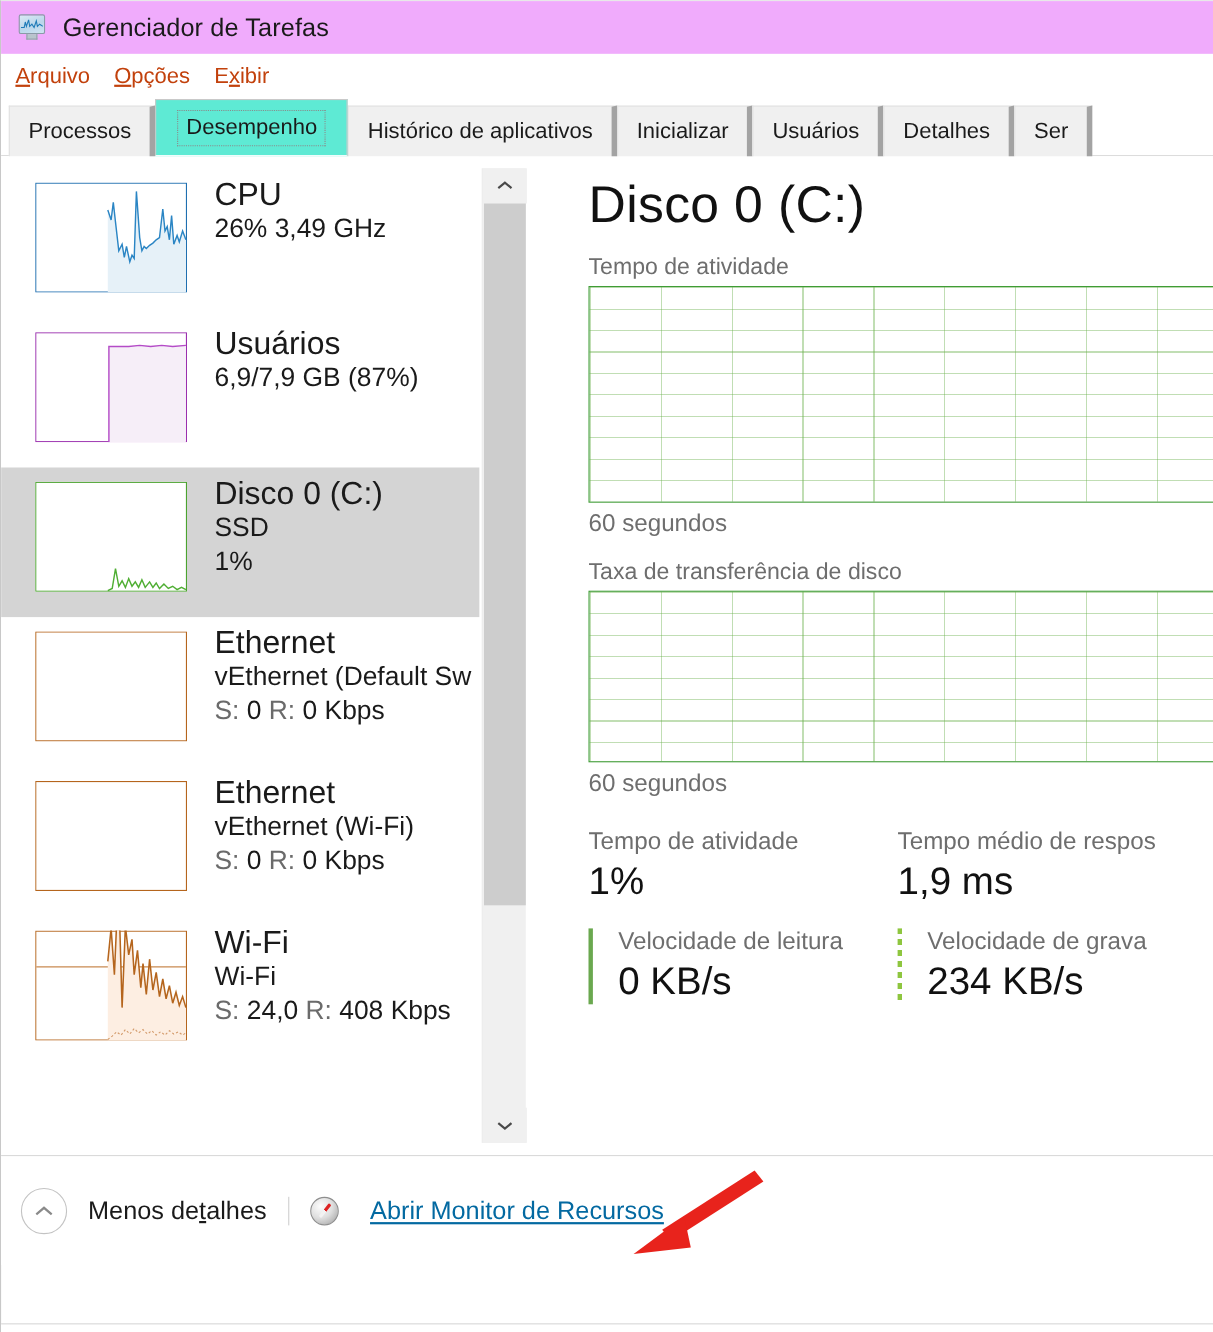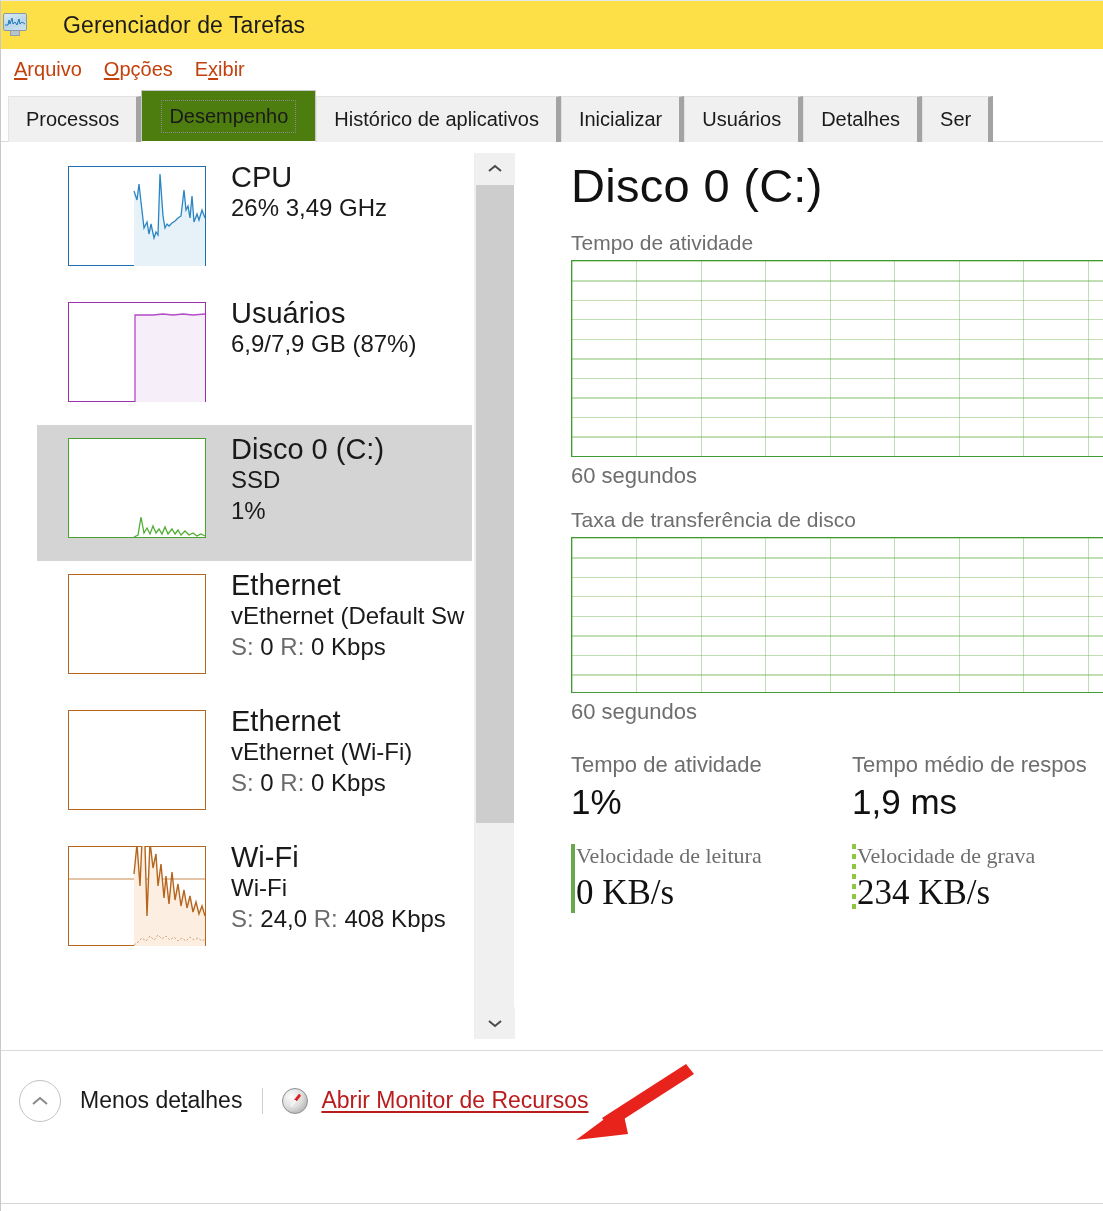--- a/index.html
+++ b/index.html
@@ -14,23 +14,22 @@
     width: 1103px; height: 1211px;
     background: #ffffff;
     border-left: 1px solid #c8c8c8;
     border-top: 1px solid #e8e8e8;
   }
 
   
   .titlebar {
     height: 48px;
     display: flex; align-items: center;
-    padding-left: 0;
-    background: #fde047;
-    gap: 20px;
+    padding-left: 14px;
+    background: #f0abfc;
   }
   .tm-icon { width: 30px; height: 26px; position: relative; margin-right: 12px; flex: none; }
   .tm-icon .screen {
     position: absolute; left: 2px; top: 1px; width: 24px; height: 18px;
     border: 1.5px solid #8a9aa8; border-radius: 2px;
     background: linear-gradient(160deg,#dbeaf5 0%,#b9d6ea 55%,#cfe3f2 100%);
   }
   .tm-icon .stand {
     position: absolute; left: 9px; top: 19px; width: 10px; height: 5px;
     background: #b8c4cc; border: 1px solid #93a1ab; border-top: none;
@@ -68,40 +67,39 @@
     padding: 0 17px;
     font-size: 20px; color: #1a1a1a;
     background: #f0f0f0;
     border-left: 1px solid #e2e2e2;
     border-top: 1px solid #e2e2e2;
     border-right: 5px solid #a3a3a3;
     white-space: nowrap;
     z-index: 1;
   }
   .tab.active {
-    background: #4d7c0f;
+    background: #5eead4;
     height: 52px;
     border: 1px solid #c9c9c9;
     border-bottom: 1px solid #ffffff;
     z-index: 3;
     padding: 0 19px;
   }
   .tab.active .tabinner {
     border: 1px dotted #8a8a8a;
     padding: 5px 7px 6px 7px;
     line-height: 1;
   }
 
   
   .content {
     position: relative;
     height: 908px;
     display: flex;
     background: #ffffff;
-    margin-left: 36px;
   }
 
   
   .sidebar {
     position: relative;
     width: 435px;
     flex: none;
     padding-top: 11px;
     overflow: hidden;
     background: #ffffff;
@@ -165,21 +163,21 @@
   }
   .chart-box.small { height: 156px; }
   .chart-foot { font-size: 22px; color: #6e6e6e; margin-top: 6px; white-space: nowrap; }
 
   .stats { margin-top: 26px; position: relative; width: 640px; }
   .stat-row { display: flex; }
   .stat-col { width: 281px; flex: none; }
   .stat-label { font-size: 22px; color: #6e6e6e; white-space: nowrap; line-height: 1.25; }
   .stat-value { font-size: 35px; color: #111111; line-height: 1.25; margin-top: 2px; white-space: nowrap; }
   .stat-row.speeds { margin-top: 18px; }
-  .stat-col.bar { position: relative; padding-left: 5px; font-family: Liberation Serif, serif; }
+  .stat-col.bar { position: relative; padding-left: 27px; }
   .stat-col.bar .tick {
     position: absolute; left: 0; top: 2px; bottom: 2px; width: 4px;
   }
   .tick.solid { background: #6aa84f; }
   .tick.dotted {
     background-image: repeating-linear-gradient(to bottom, #8ec63f 0 5px, transparent 5px 10px);
   }
 
   
   .footer {
@@ -206,23 +204,23 @@
     position: relative;
   }
   .rm-icon .needle {
     position: absolute; left: 50%; top: 50%;
     width: 3px; height: 15px; margin: -7.5px 0 0 -1.5px;
     background: linear-gradient(to bottom, #d22 0 50%, #f2f2f2 50% 100%);
     transform: rotate(38deg);
     border-radius: 1px;
   }
   .footer-link {
-    font-size: 23px; color: #b91c1c;
+    font-size: 23px; color: #0369a1;
     text-decoration: underline; text-underline-offset: 3px;
-    margin-left: 13px; white-space: nowrap; cursor: pointer;
+    margin-left: 28px; white-space: nowrap; cursor: pointer;
   }
 
   .arrow-anno { position: absolute; left: 545px; top: 1055px; pointer-events: none; z-index: 40; }
 
   .bottom-strip {
     position: absolute; left: 0; right: 0; bottom: 0;
     height: 8px; background: #ffffff;
     border-top: 1px solid #d7d7d7;
   }
 </style>

